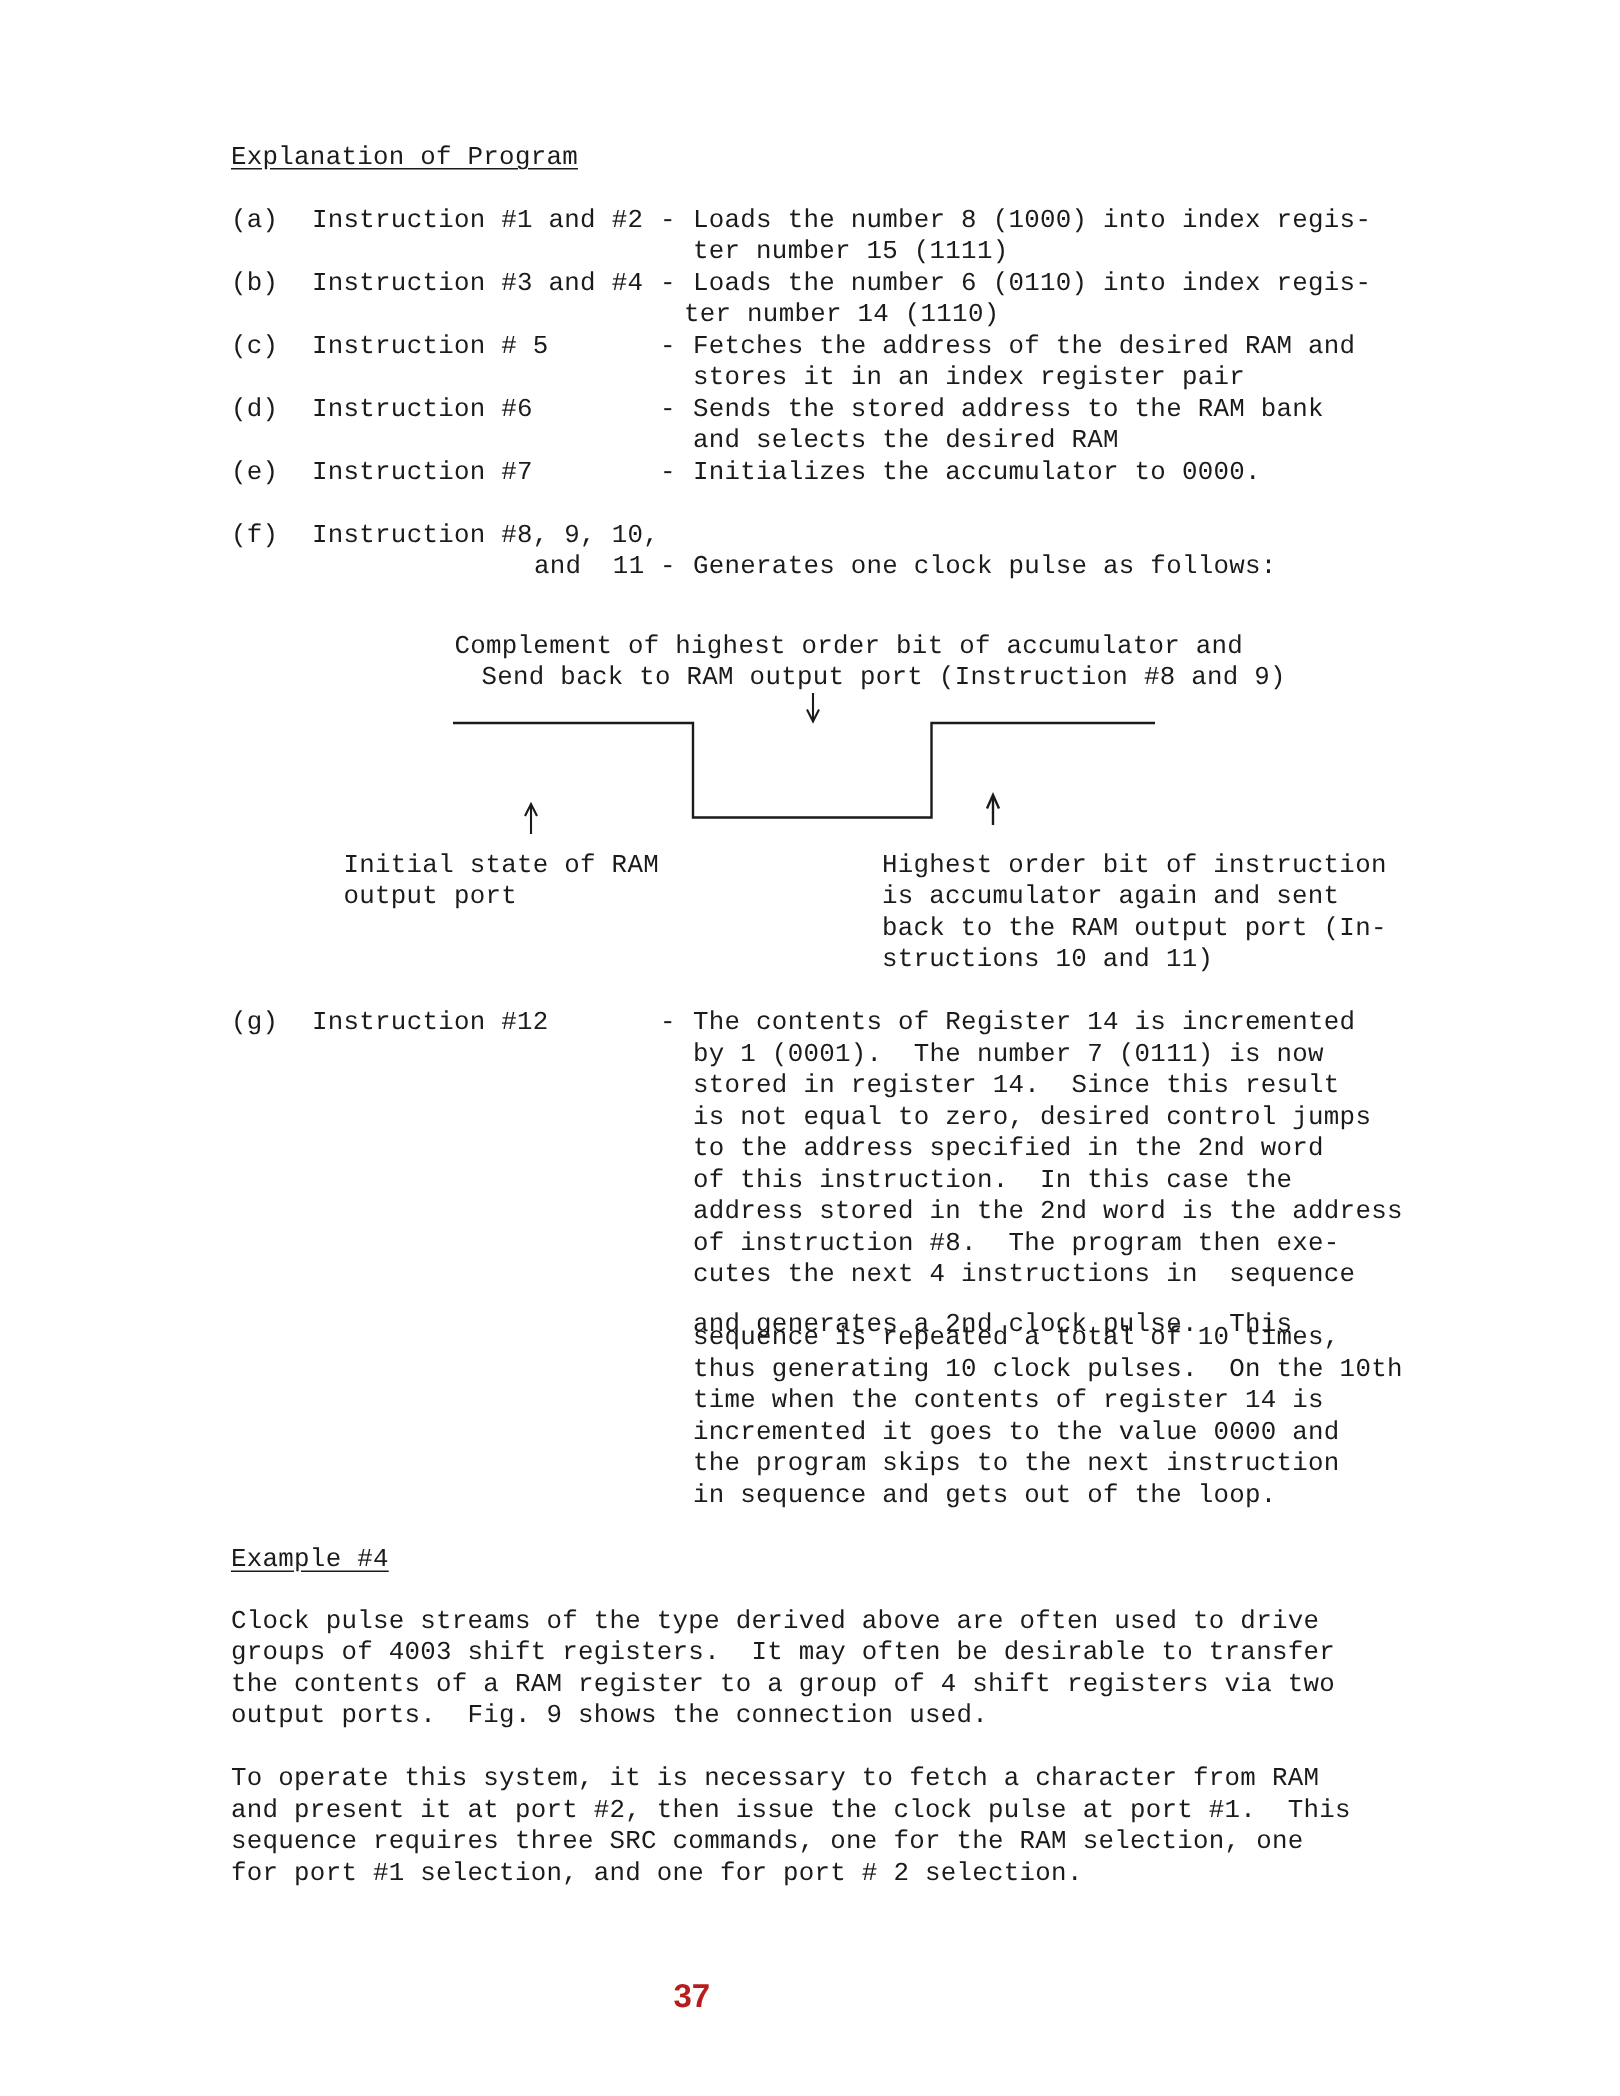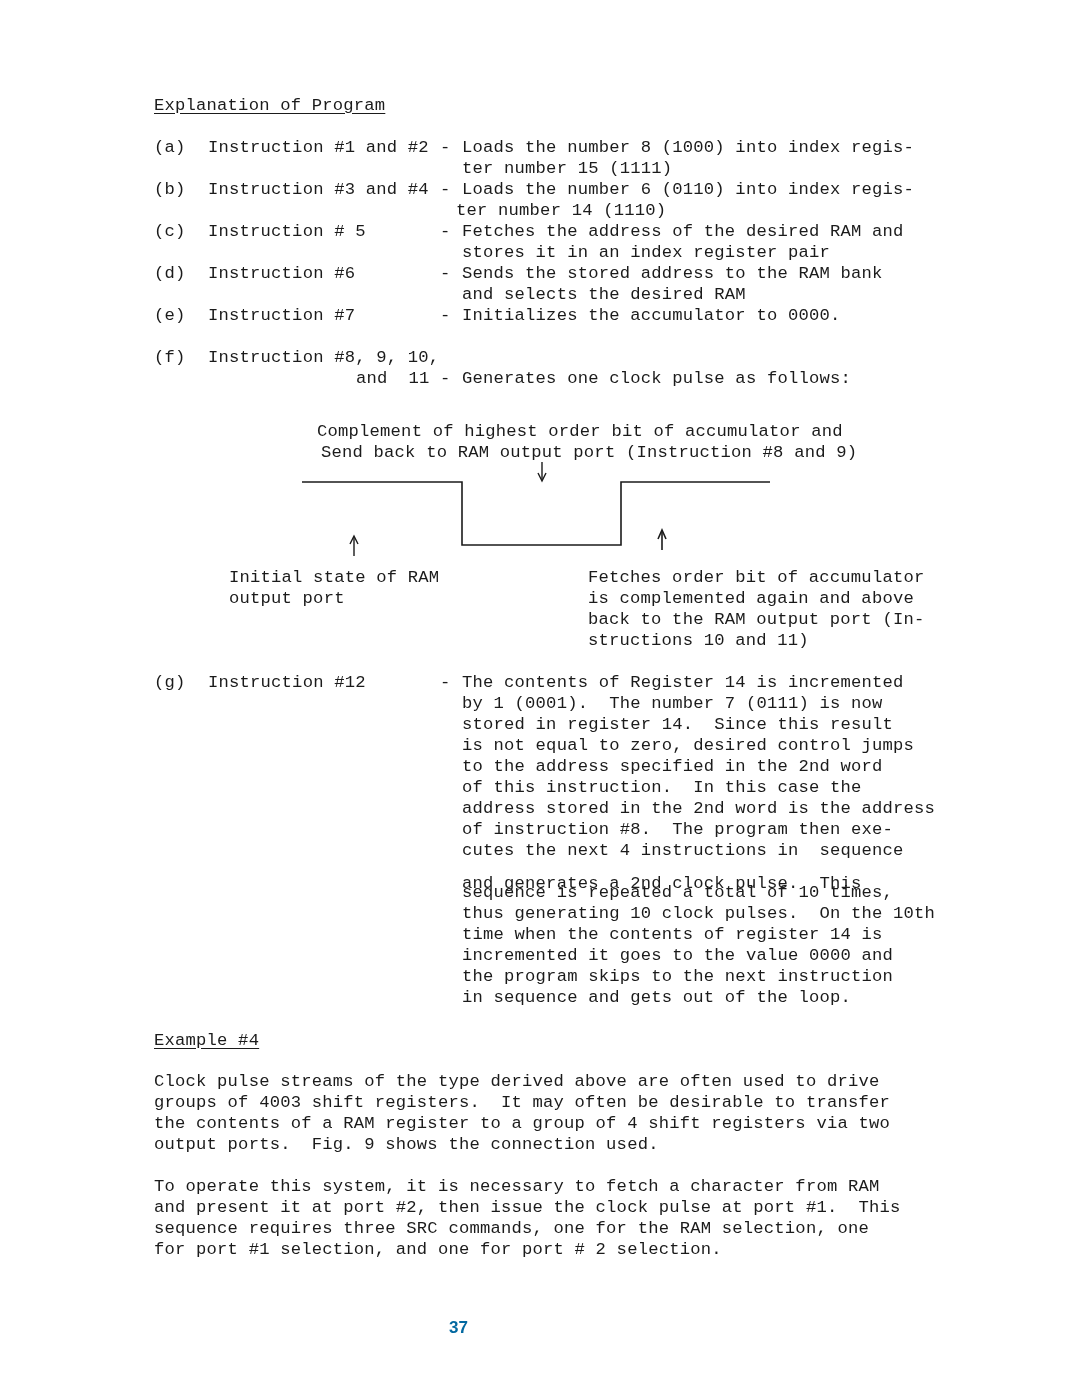--- a/index.html
+++ b/index.html
@@ -2,21 +2,21 @@
 <html><head>
 <meta charset="utf-8">
 <style>
   html, body { margin:0; padding:0; background:#ffffff; }
   body { width:1080px; height:1397px; position:relative; overflow:hidden;
          font-family:"DejaVu Serif","Liberation Serif",serif; color:#1a1a1a; }
   .t { position:absolute; white-space:pre; font-family:"Liberation Mono","DejaVu Sans Mono",monospace;
        font-size:17.2px; line-height:21px; letter-spacing:0.2px; color:#1b1b1b; }
   .u { text-decoration:underline; text-underline-offset:3px; }
   .pnum { position:absolute; font-family:"Liberation Sans","DejaVu Sans",sans-serif; font-weight:bold;
-          font-size:17px; color:#0369a1; }
+          font-size:22px; color:#b91c1c; }
   svg { position:absolute; left:0; top:0; }
 </style>
 </head>
 <body>
 
 <div class="t u" style="left:154px;top:95px;">Explanation of Program</div>
 
 <div class="t" style="left:154px;top:137px;">(a)</div>
 <div class="t" style="left:208px;top:137px;">Instruction #1 and #2</div>
 <div class="t" style="left:440px;top:137px;">-</div>
@@ -45,21 +45,21 @@
 <div class="t" style="left:208px;top:305px;">Instruction #7</div>
 <div class="t" style="left:440px;top:305px;">-</div>
 <div class="t" style="left:462px;top:305px;">Initializes the accumulator to 0000.</div>
 
 <div class="t" style="left:154px;top:347px;">(f)</div>
 <div class="t" style="left:208px;top:347px;">Instruction #8, 9, 10,</div>
 <div class="t" style="left:356px;top:368px;">and  11</div>
 <div class="t" style="left:440px;top:368px;">-</div>
 <div class="t" style="left:462px;top:368px;">Generates one clock pulse as follows:</div>
 
-<div class="t" style="left:303px;top:421px;margin-left:14px;">Complement of highest order bit of accumulator and</div>
+<div class="t" style="left:303px;top:421px;">Complement of highest order bit of accumulator and</div>
 <div class="t" style="left:303px;top:442px;margin-left:18px;">Send back to RAM output port (Instruction #8 and 9)</div>
 
 <svg width="1080" height="1397">
   <g stroke="#1b1b1b" stroke-width="1.6" fill="none">
     <polyline points="302,482 462,482 462,545 621,545 621,482 770,482"></polyline>
   </g>
   <g stroke="#1b1b1b" stroke-width="1.4" fill="none">
     <line x1="542" y1="462" x2="542" y2="480"></line>
     <polyline points="538,473 542,481 546,473"></polyline>
   </g>
@@ -69,22 +69,22 @@
   </g>
   <g stroke="#1b1b1b" stroke-width="1.6" fill="none">
     <line x1="662" y1="531" x2="662" y2="550"></line>
     <polyline points="658,539 662,530 666,539"></polyline>
   </g>
 </svg>
 
 <div class="t" style="left:229px;top:567px;">Initial state of RAM</div>
 <div class="t" style="left:229px;top:588px;">output port</div>
 
-<div class="t" style="left:588px;top:567px;">Fetches order bit of accumulator</div>
-<div class="t" style="left:588px;top:588px;">is complemented again and above</div>
+<div class="t" style="left:588px;top:567px;">Highest order bit of instruction</div>
+<div class="t" style="left:588px;top:588px;">is accumulator again and sent</div>
 <div class="t" style="left:588px;top:609px;">back to the RAM output port (In-</div>
 <div class="t" style="left:588px;top:630px;">structions 10 and 11)</div>
 
 <div class="t" style="left:154px;top:672px;">(g)</div>
 <div class="t" style="left:208px;top:672px;">Instruction #12</div>
 <div class="t" style="left:440px;top:672px;">-</div>
 <div class="t" style="left:462px;top:672px;">The contents of Register 14 is incremented</div>
 <div class="t" style="left:462px;top:693px;">by 1 (0001).  The number 7 (0111) is now</div>
 <div class="t" style="left:462px;top:714px;">stored in register 14.  Since this result</div>
 <div class="t" style="left:462px;top:735px;">is not equal to zero, desired control jumps</div>

